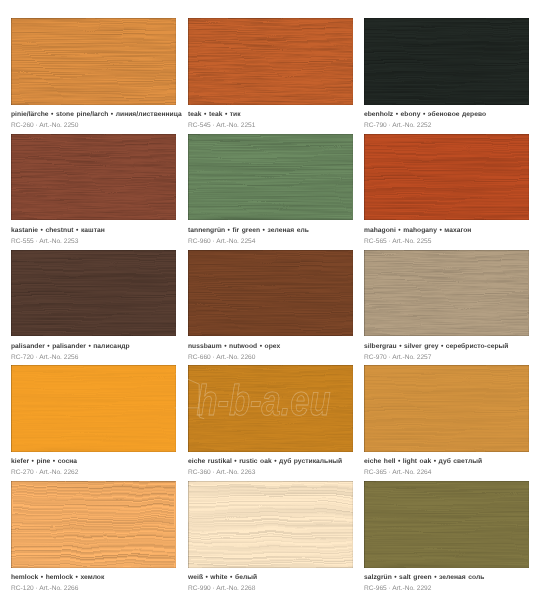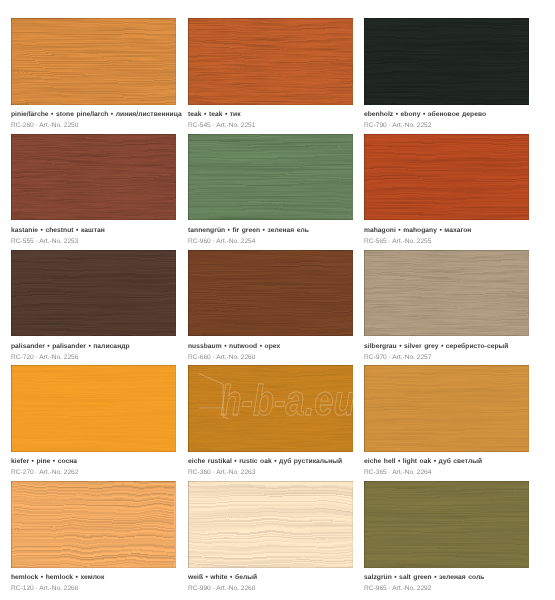--- a/index.html
+++ b/index.html
@@ -6,21 +6,21 @@
   html,body{margin:0;padding:0;}
   body{width:555px;height:600px;background:#ffffff;font-family:"Liberation Sans",sans-serif;overflow:hidden;-webkit-font-smoothing:antialiased;text-rendering:geometricPrecision;}
   #sheet{position:relative;width:555px;height:600px;}
   .cell{position:absolute;width:165px;height:116px;}
   .swatch{position:absolute;left:0;top:0;width:165px;height:86.6px;overflow:hidden;}
   .grain{position:absolute;left:0;top:0;width:165px;height:86.6px;background:#000;}
   .edge{position:absolute;left:0;top:0;width:165px;height:86.6px;
         box-shadow:inset 0 1px 0 rgba(0,0,0,.16), inset 1px 0 0 rgba(0,0,0,.20), inset -1px 0 0 rgba(0,0,0,.06), inset 0 -1px 0 rgba(0,0,0,.10);}
   .name{font-size:6.7px;font-weight:bold;color:#3c3c3c;letter-spacing:0.005em;word-spacing:0.6px;white-space:nowrap;position:absolute;top:93px;left:0;line-height:7px;}
   .code{font-size:6.6px;color:#8c8c8c;white-space:nowrap;position:absolute;top:104px;left:0;line-height:7px;}
-  #wm{position:absolute;left:194px;top:370px;width:185px;height:75px;pointer-events:none;z-index:5;}
+  #wm{position:absolute;left:170px;top:370px;width:185px;height:75px;pointer-events:none;z-index:5;}
   svg.defs{position:absolute;width:0;height:0;}
 </style>
 </head>
 <body>
 
 <svg class="defs">
 <defs>
 <filter id="gf0" x="0" y="0" width="100%" height="100%">
   <feTurbulence type="fractalNoise" baseFrequency="0.02 0.03" numOctaves="1" seed="9" result="warp"></feTurbulence>
   <feTurbulence type="fractalNoise" baseFrequency="0.012 2.1" numOctaves="3" seed="7" result="n"></feTurbulence>

